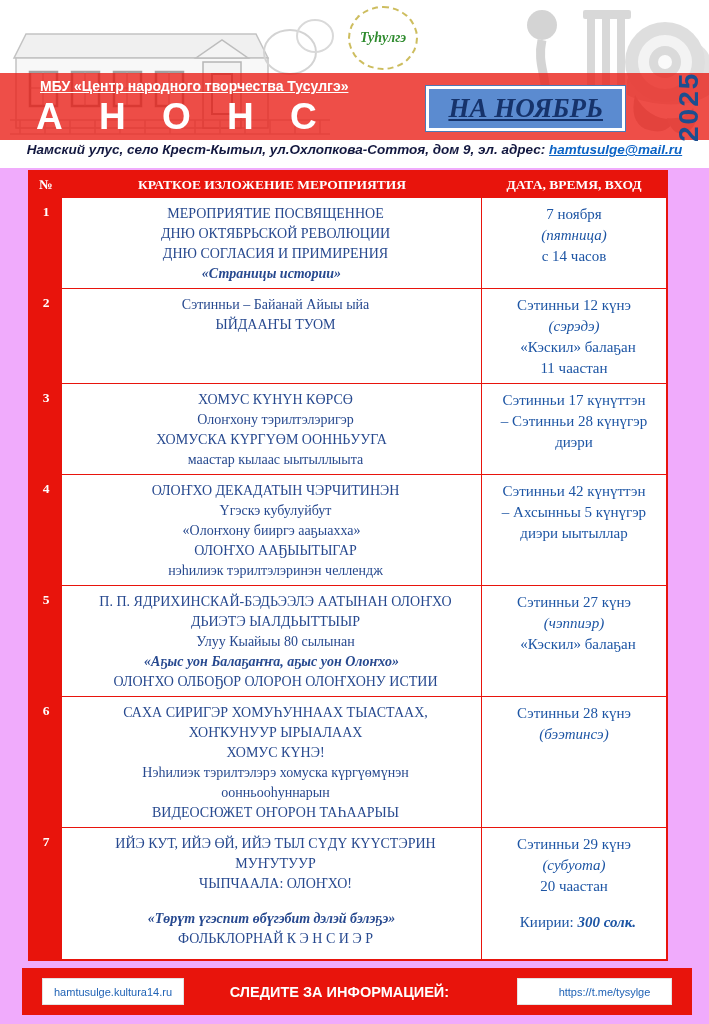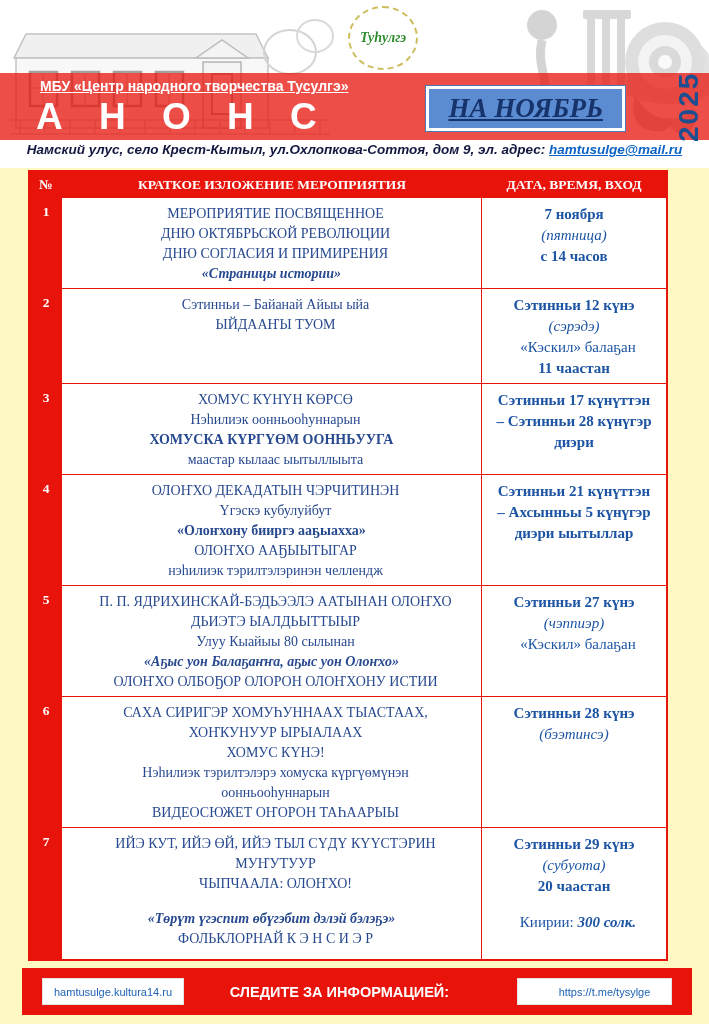--- a/index.html
+++ b/index.html
@@ -4,21 +4,21 @@
 <style>
   :root{
     --red:#e8140c;
     --badge_blue:#5b8bd0;
     --text_blue:#27498f;
     --date_blue:#1d55a4;
     --link_blue:#0b63c5;
   }
   *{margin:0;padding:0;box-sizing:border-box;}
   html,body{background:#fff;}
-  .page{position:relative;width:709px;height:1024px;background:#fef9c3;overflow:hidden;
+  .page{position:relative;width:709px;height:1024px;background:#f0abfc;overflow:hidden;
         font-family:"Liberation Serif",serif;}
   
   .header-art{position:absolute;left:0;top:0;width:709px;height:168px;background:#fff;}
   .sketch,.ornament{position:absolute;top:0;}
   .sketch{left:0;width:340px;height:140px;}
   .ornament{right:0;width:212px;height:140px;}
   .logo{position:absolute;left:348px;top:6px;width:70px;height:64px;border-radius:50%;
         border:2px dashed #cdbd5e;background:#fff;display:flex;align-items:center;justify-content:center;z-index:1;}
   .logo-text{font-family:"Liberation Serif",serif;font-style:italic;font-weight:700;
         color:#2e8b2e;font-size:14px;}
@@ -54,21 +54,21 @@
   .t-row:nth-child(6){min-height:126px}
   .t-row:nth-child(7){min-height:132px}
   .cell-num{background:var(--red);color:#fff;font-weight:700;font-size:13.5px;
         text-align:center;padding-top:7px;margin-top:-1.5px;}
   .cell-event{border-right:1.5px solid var(--red);text-align:center;padding:6px 4px 4px;
         color:var(--text_blue);font-size:14px;}
   .cell-date{text-align:center;padding:6px 4px 4px;color:var(--date_blue);font-size:15px;}
   .line{line-height:20px;}
   .cell-date .line{line-height:21px;}
   .s-plain{font-weight:400;margin-left:8px;}
-  .s-bold{font-weight:700;}
+  .s-bold{font-weight:400;}
   .s-italic{font-style:italic;font-weight:400;}
   .s-bi{font-weight:700;font-style:italic;}
   .s-spacer{height:15px;}
   
   .footer-bar{position:absolute;left:22px;top:968px;width:670px;height:47px;background:var(--red);}
   .follow{position:absolute;left:50%;top:50%;transform:translate(-58%,-50%);
         color:#fff;font-family:"Liberation Sans",sans-serif;font-weight:700;font-size:14.5px;white-space:nowrap;}
   .link-box{position:absolute;top:10px;height:27px;background:#fff;border:1px solid #e3e3e3;
         display:flex;align-items:center;justify-content:center;
         font-family:"Liberation Sans",sans-serif;font-size:11px;color:#1f62b5;white-space:nowrap;}
@@ -193,41 +193,41 @@
             <div class="line s-bold">Сэтинньи 12 күнэ</div>
             <div class="line s-italic">(сэрэдэ)</div>
             <div class="line s-plain">«Кэскил»  балаҕан</div>
             <div class="line s-bold">11 чаастан</div>
           </div>
         </div>
         <div class="t-row">
           <div class="cell-num">3</div>
           <div class="cell-event">
             <div class="line s-plain">ХОМУС КҮНҮН  КӨРСӨ</div>
-            <div class="line s-plain">Нэһилиэк  оонньооһуннарын</div>
+            <div class="line s-plain">Олоҥхону  тэрилтэлэригэр</div>
             <div class="line s-bold">ХОМУСКА  КҮРГҮӨМ  ООННЬУУГА</div>
             <div class="line s-plain">маастар  кылаас  ыытыллыыта</div>
           </div>
           <div class="cell-date">
             <div class="line s-bold">Сэтинньи 17 күнүттэн</div>
             <div class="line s-bold">– Сэтинньи 28 күнүгэр</div>
             <div class="line s-bold">диэри</div>
           </div>
         </div>
         <div class="t-row">
           <div class="cell-num">4</div>
           <div class="cell-event">
             <div class="line s-plain">ОЛОҤХО ДЕКАДАТЫН  ЧЭРЧИТИНЭН</div>
             <div class="line s-plain">Үгэскэ  кубулуйбут</div>
             <div class="line s-bold">«Олоҥхону  бииргэ  ааҕыахха»</div>
             <div class="line s-plain">ОЛОҤХО ААҔЫЫТЫГАР</div>
             <div class="line s-plain">нэһилиэк  тэрилтэлэринэн  челлендж</div>
           </div>
           <div class="cell-date">
-            <div class="line s-bold">Сэтинньи 21 күнүттэн</div>
+            <div class="line s-bold">Сэтинньи 42 күнүттэн</div>
             <div class="line s-bold">– Ахсынньы  5 күнүгэр</div>
             <div class="line s-bold">диэри ыытыллар</div>
           </div>
         </div>
         <div class="t-row">
           <div class="cell-num">5</div>
           <div class="cell-event">
             <div class="line s-plain">П. П. ЯДРИХИНСКАЙ-БЭДЬЭЭЛЭ  ААТЫНАН  ОЛОҤХО</div>
             <div class="line s-plain">ДЬИЭТЭ  ЫАЛДЬЫТТЫЫР</div>
             <div class="line s-plain">Улуу  Кыайыы  80 сылынан</div>

